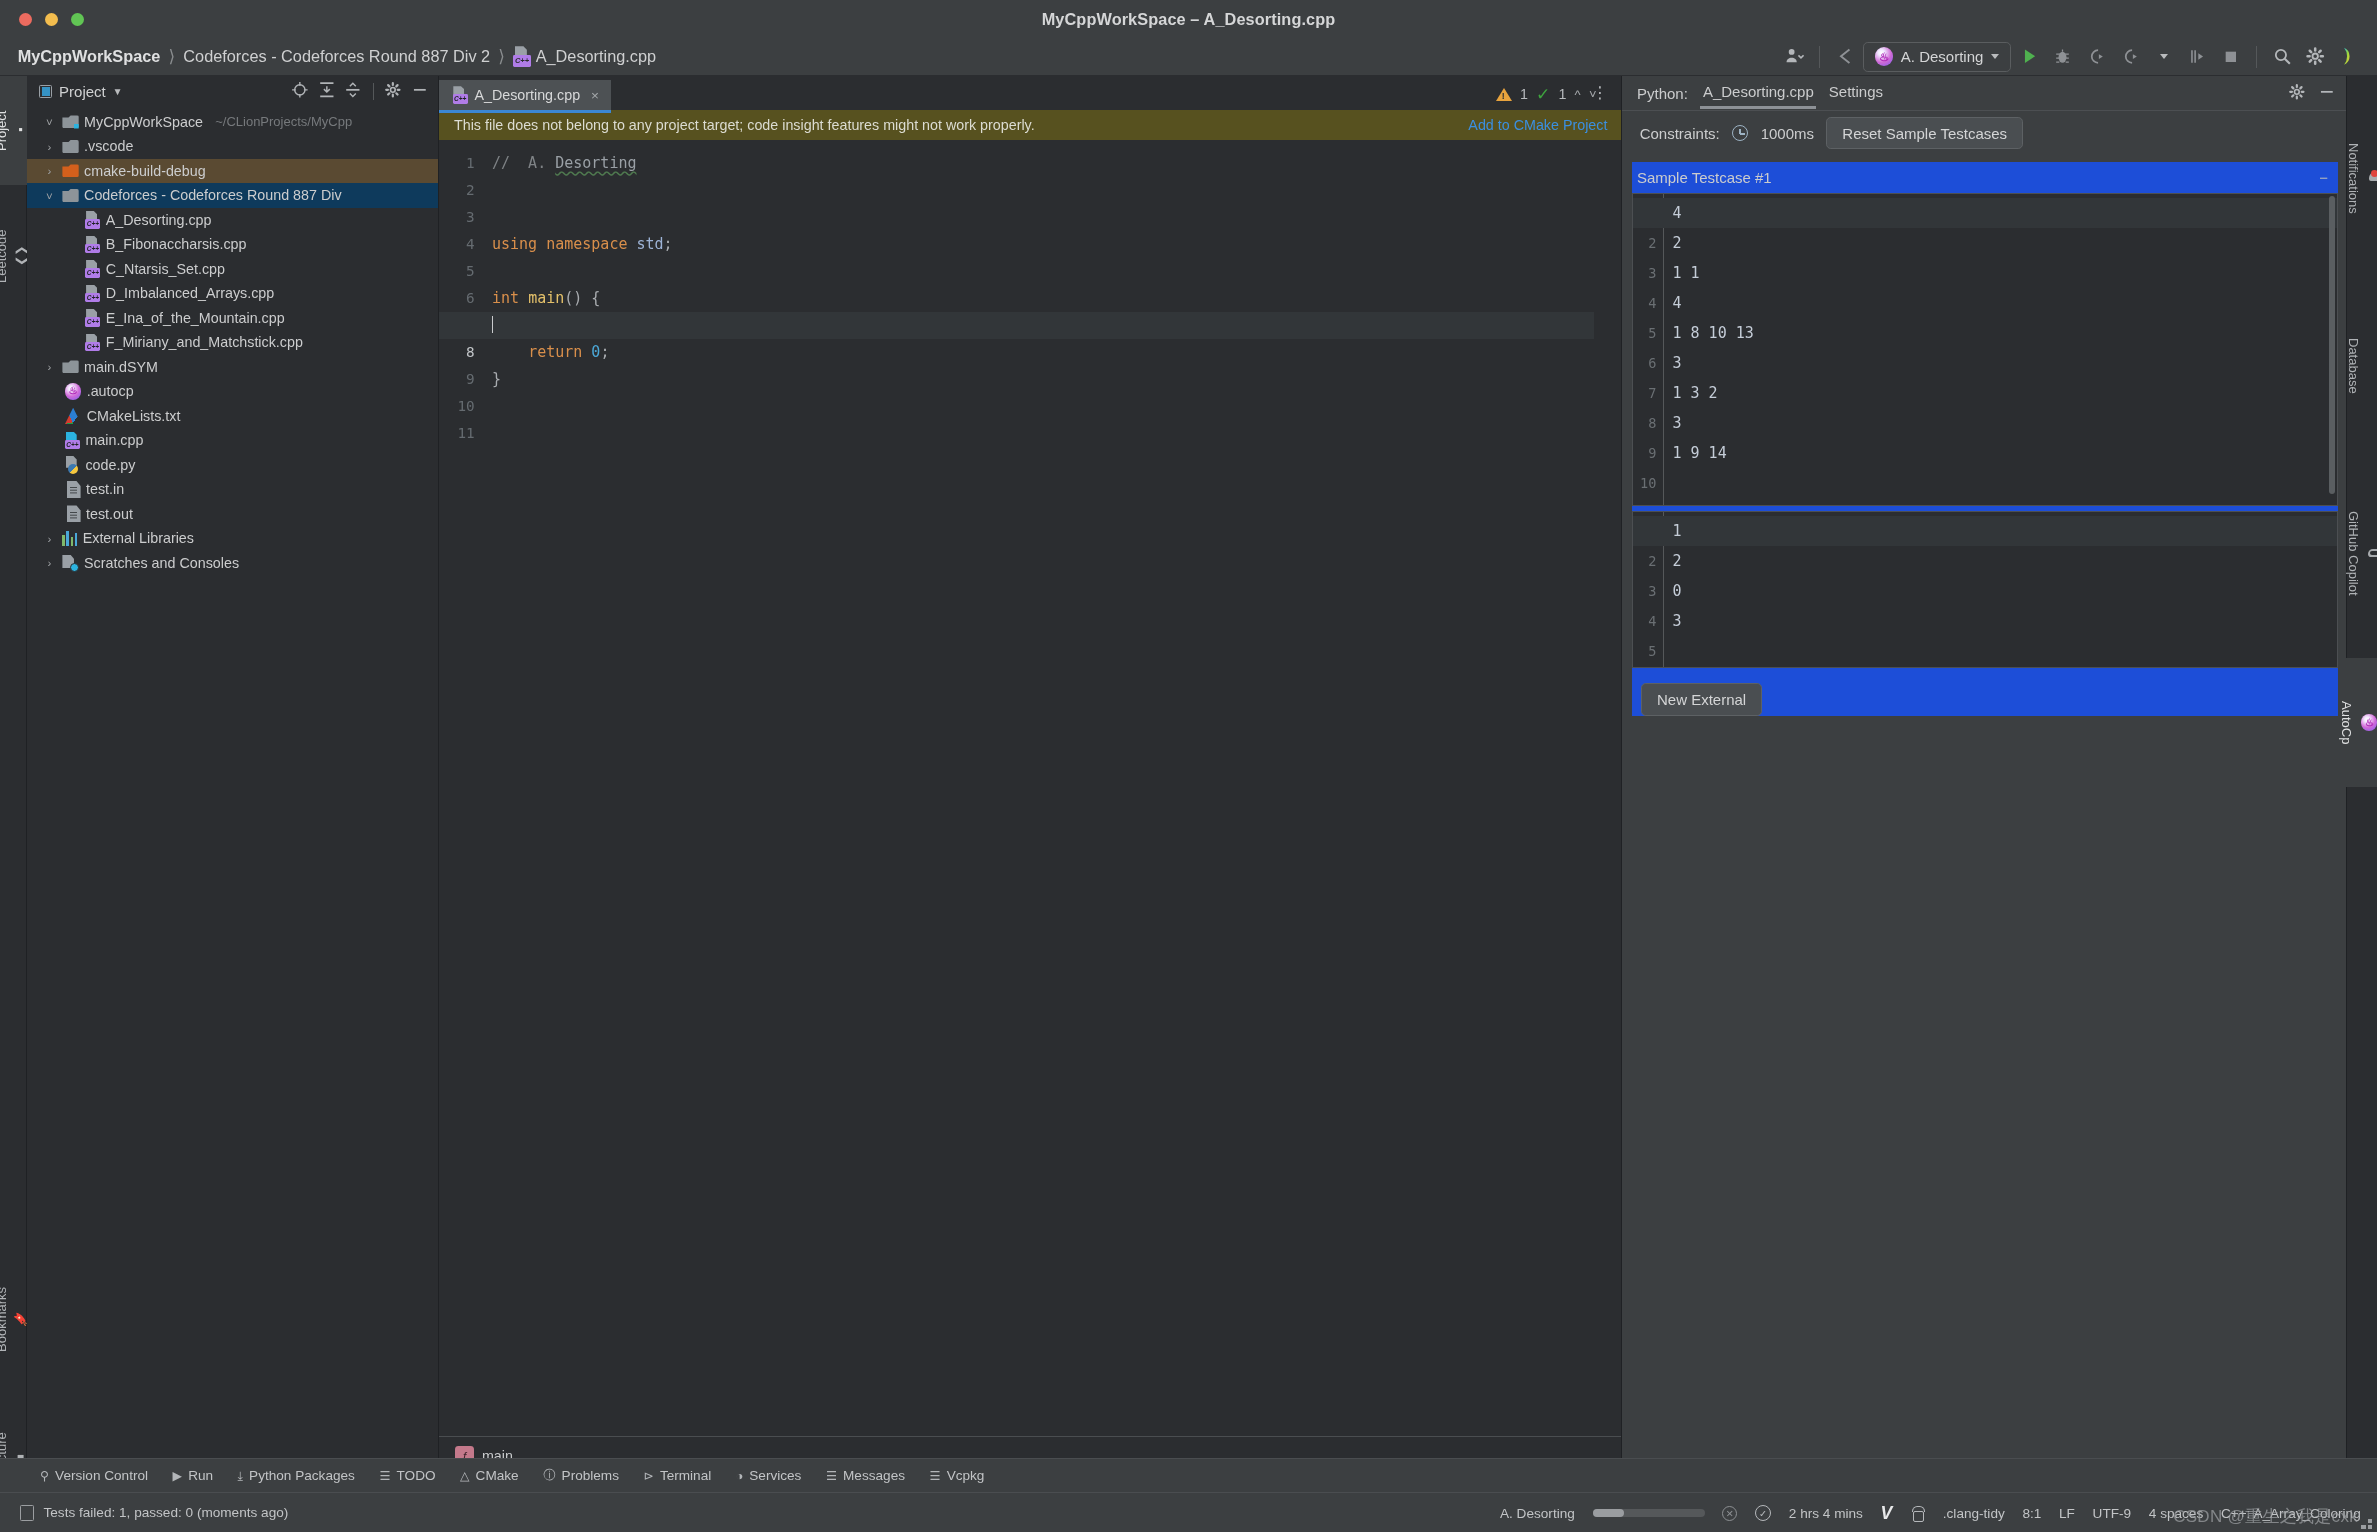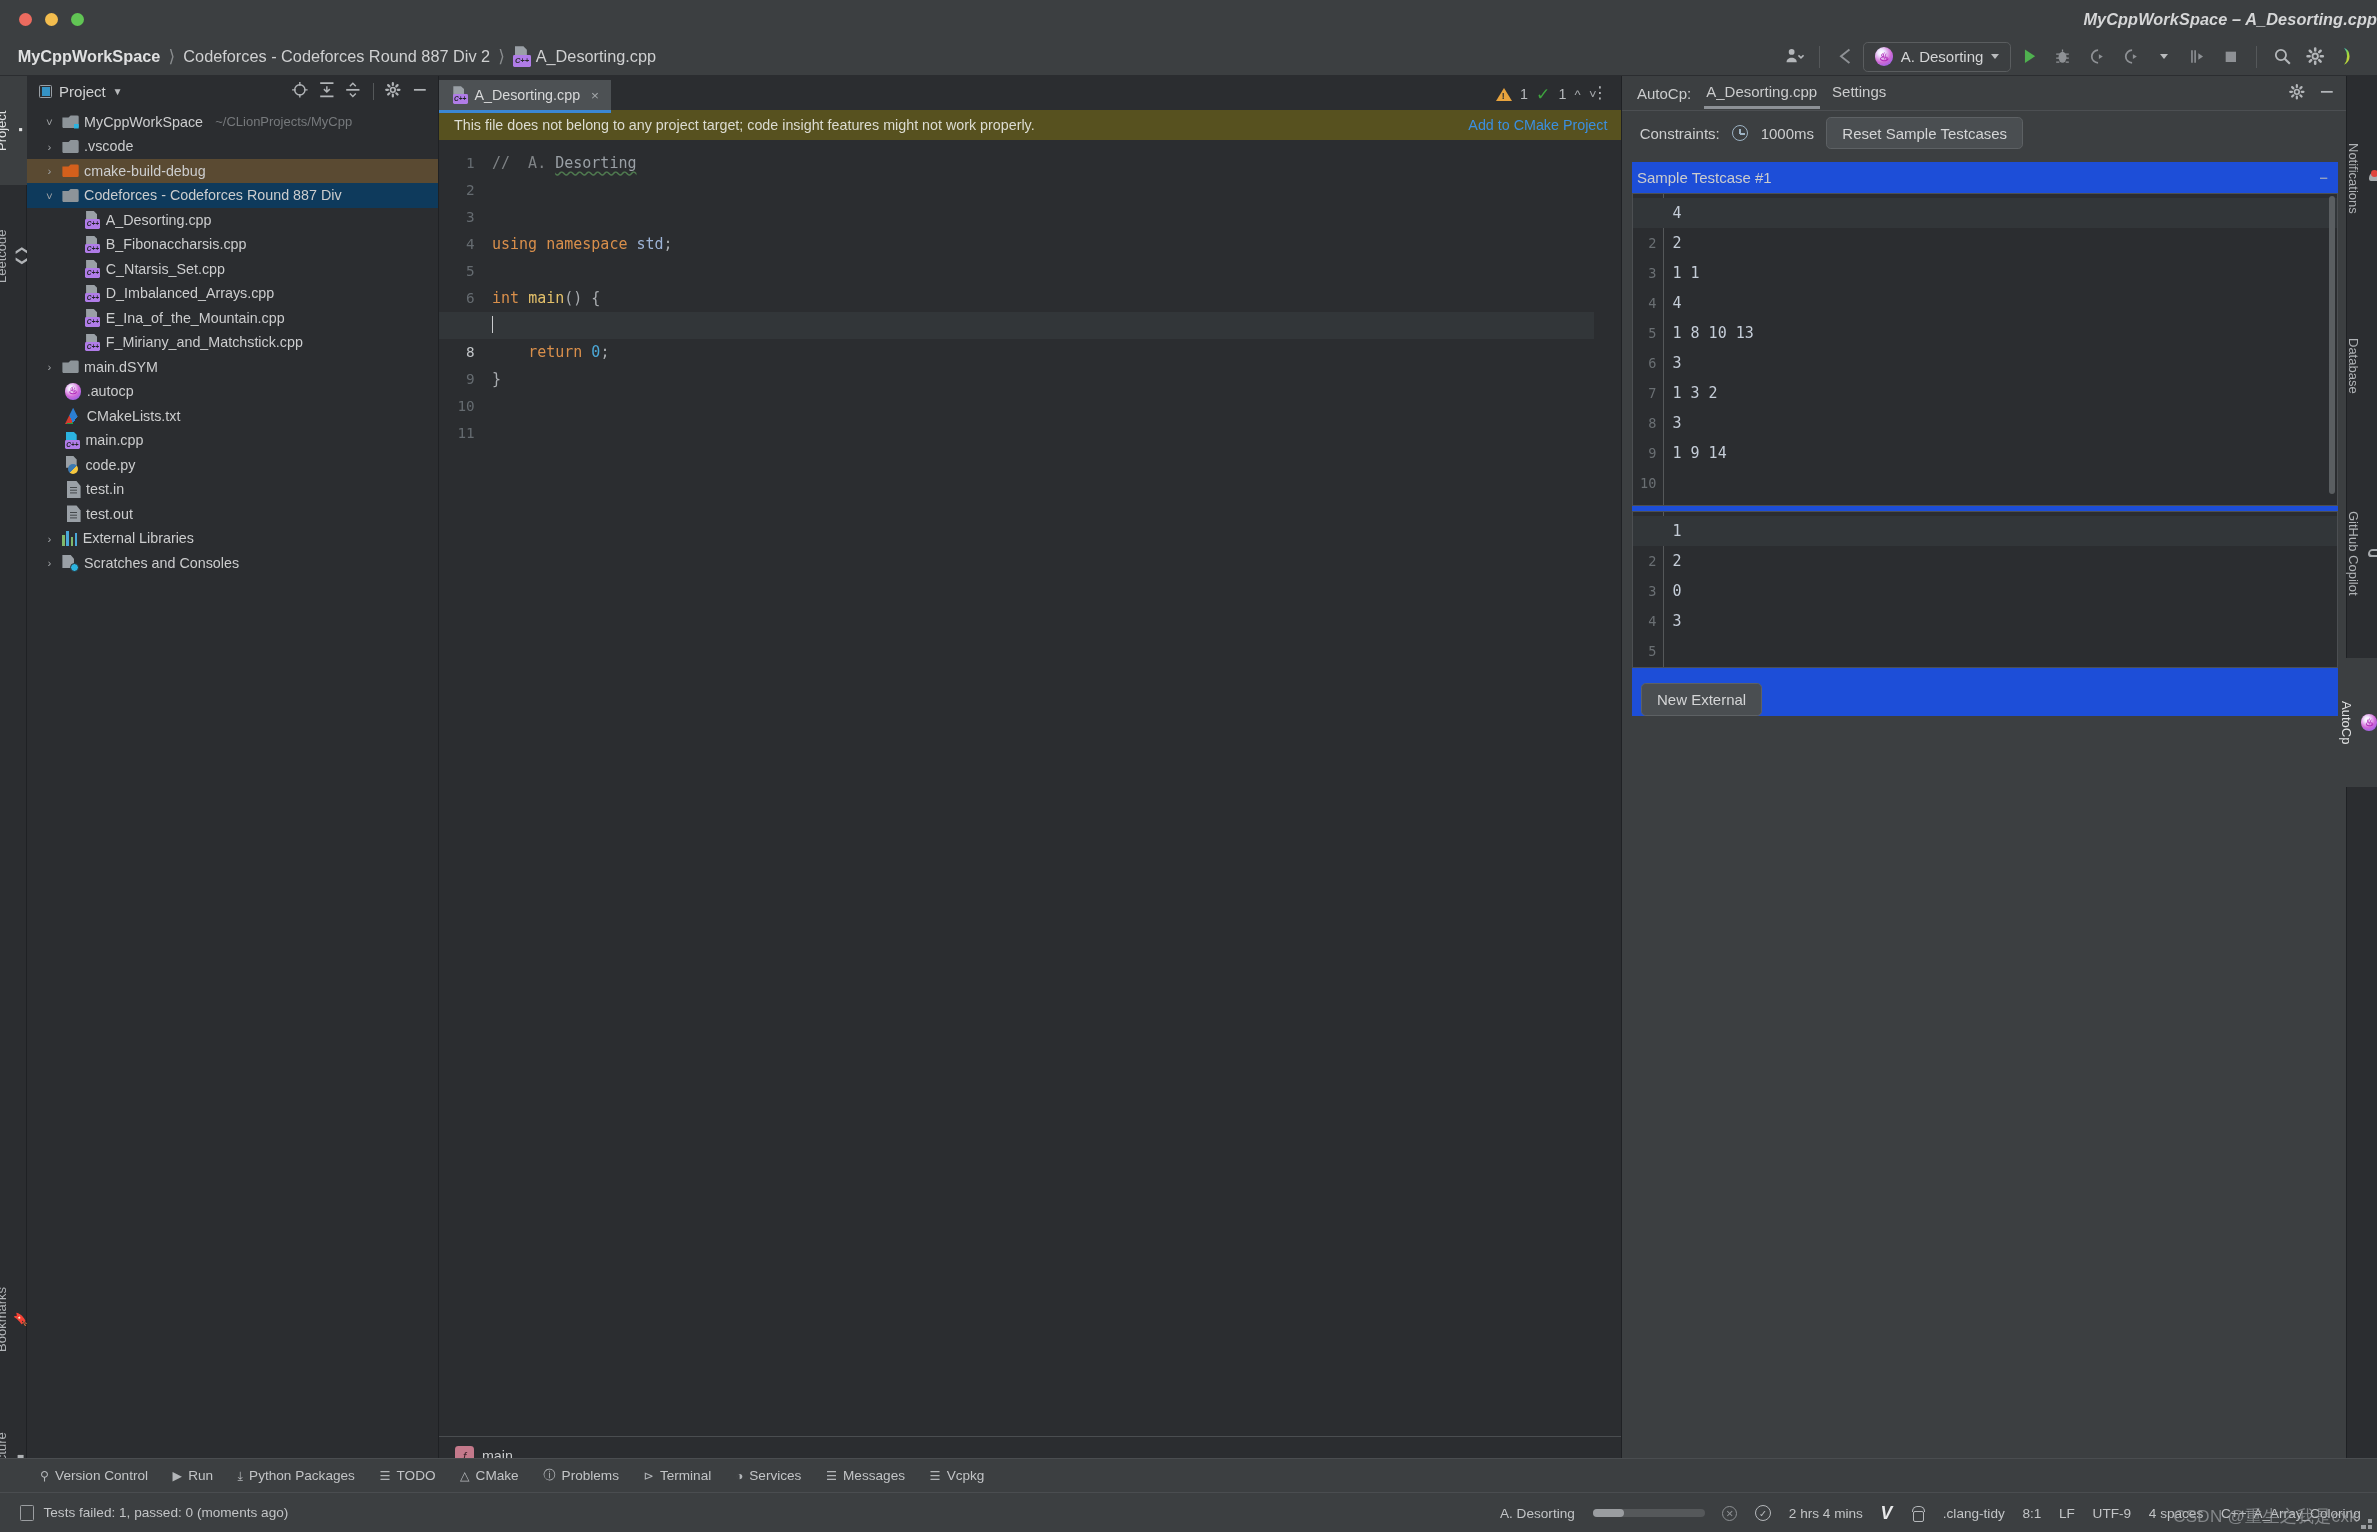--- a/index.html
+++ b/index.html
@@ -14,23 +14,22 @@
 
   
   .titlebar {
     position: absolute; left: 0; top: 0; width: 2377px; height: 38px;
     background: #3c3f41; display: flex; align-items: center;
   }
   .traffic { position: absolute; left: 19px; top: 13px; display: flex; gap: 13px; }
   .dot { width: 13px; height: 13px; border-radius: 50%; }
   .dot.r { background: #ec6b5f; } .dot.y { background: #f3bd4e; } .dot.g { background: #61c554; }
   .win-title {
-    width: 100%; text-align: right; font-size: 16.3px; color: #d5d6d7; font-weight: 700;
+    width: 100%; text-align: center; font-size: 16.3px; color: #d5d6d7; font-weight: 700;
     letter-spacing: 0.1px;
-    font-style: italic;
   }
 
   
   .navbar {
     position: absolute; left: 0; top: 38px; width: 2377px; height: 37px;
     background: #3c3f41; display: flex; align-items: center; padding-left: 13.6px;
   }
   .crumbs { display: flex; align-items: center; gap: 0px; font-size: 16.3px; color: #cfd0d1; }
   .crumb { padding: 0 4.1px; white-space: nowrap; }
   .crumb.bold { font-weight: 700; color: #dfe0e1; }
@@ -662,21 +661,21 @@
     </div>
 
     <div class="breadcrumb-bar">
       <span class="fbadge">f</span>
       <span>main</span>
     </div>
   </div>
 
   <div class="autocp-panel">
     <div class="acp-header">
-      <span>AutoCp:</span>
+      <span>Python:</span>
       <span class="acp-tab sel">A_Desorting.cpp</span>
       <span class="acp-tab">Settings</span>
       <span class="acp-hicons">
         <span>
           <svg width="17.7" height="17.7" viewBox="0 0 24 24">
               <circle cx="12" cy="12" r="3.2" stroke="#b4b7ba" stroke-width="2.2" fill="none"></circle>
               <g stroke="#b4b7ba" stroke-width="3" stroke-linecap="round">
                 <path d="M12 3v2.4M12 18.6V21M3 12h2.4M18.6 12H21M5.6 5.6l1.7 1.7M16.7 16.7l1.7 1.7M18.4 5.6l-1.7 1.7M7.3 16.7l-1.7 1.7"></path>
               </g>
             </svg>

